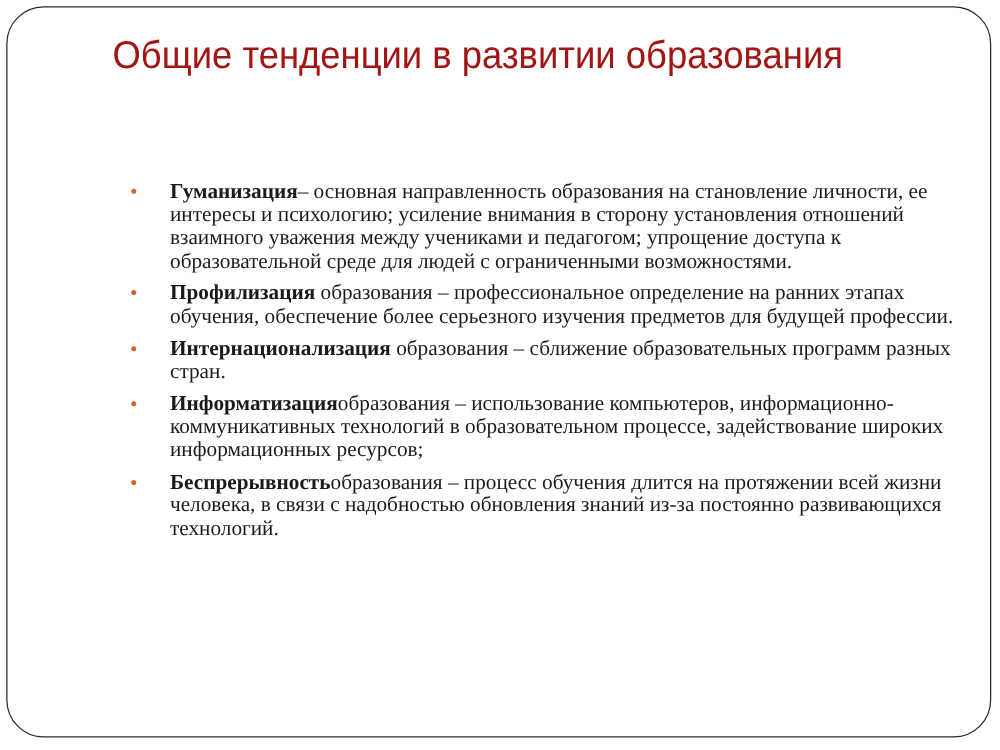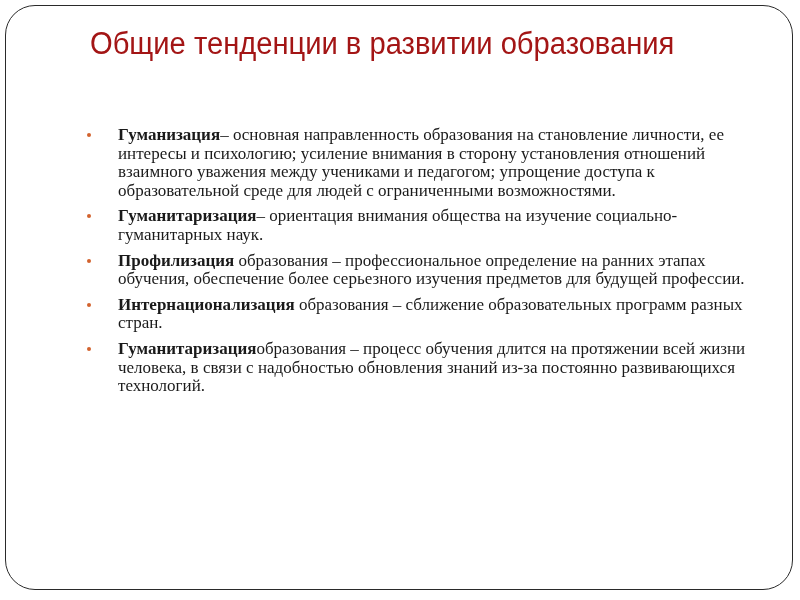--- a/index.html
+++ b/index.html
@@ -11,21 +11,21 @@
     position: absolute; left: 5px; top: 5px; width: 788px; height: 585px;
     border: 1.5px solid #2a2a2a; border-radius: 30px; box-sizing: border-box;
   }
   .title {
     position: absolute; left: 90px; top: 26px; width: 680px;
     font-family: "Liberation Sans", sans-serif;
     font-size: 31px; color: #a31515; letter-spacing: 0px; white-space: nowrap;
     transform: scaleX(0.94); transform-origin: left center;
   }
   .list {
-    position: absolute; left: 86px; top: 126px; width: 680px; margin: 0; padding: 0; list-style: none;
+    position: absolute; left: 86px; top: 126px; width: 680px; margin: 18px; padding: 0; list-style: none;
   }
   .item {
     position: relative; padding-left: 32px; margin-bottom: 7px;
     font-size: 17px; line-height: 18.6px; color: #1a1a1a;
   }
   .bullet {
     position: absolute; left: 1px; top: 7px; width: 4px; height: 4px; border-radius: 50%;
     background: #d2622e;
   }
   .term { font-weight: bold; }
@@ -37,27 +37,27 @@
 
 <div class="title">Общие тенденции в развитии образования</div>
 
 <ul class="list">
   <li class="item">
     <span class="bullet"></span>
     <span class="term">Гуманизация</span><span>– основная направленность образования на становление личности, ее интересы и психологию; усиление внимания в сторону установления отношений взаимного уважения между учениками и педагогом; упрощение доступа к образовательной среде для людей с ограниченными возможностями.</span>
   </li>
   <li class="item">
     <span class="bullet"></span>
-    <span class="term">Гуманитаризация</span><span>– ориентация внимания общества на изучение социально-гуманитарных наук.</span>
-  </li>
-  <li class="item">
-    <span class="bullet"></span>
     <span class="term">Профилизация</span><span> образования – профессиональное определение на ранних этапах обучения, обеспечение более серьезного изучения предметов для будущей профессии.</span>
   </li>
   <li class="item">
     <span class="bullet"></span>
     <span class="term">Интернационализация</span><span> образования – сближение образовательных программ разных стран.</span>
   </li>
   <li class="item">
     <span class="bullet"></span>
-    <span class="term">Гуманитаризация</span><span>образования – процесс обучения длится на протяжении всей жизни человека, в связи с надобностью обновления знаний из-за постоянно развивающихся технологий.</span>
+    <span class="term">Информатизация</span><span>образования – использование компьютеров, информационно-коммуникативных технологий в образовательном процессе, задействование широких информационных ресурсов;</span>
+  </li>
+  <li class="item">
+    <span class="bullet"></span>
+    <span class="term">Беспрерывность</span><span>образования – процесс обучения длится на протяжении всей жизни человека, в связи с надобностью обновления знаний из-за постоянно развивающихся технологий.</span>
   </li>
 </ul>
 
 </body></html>

